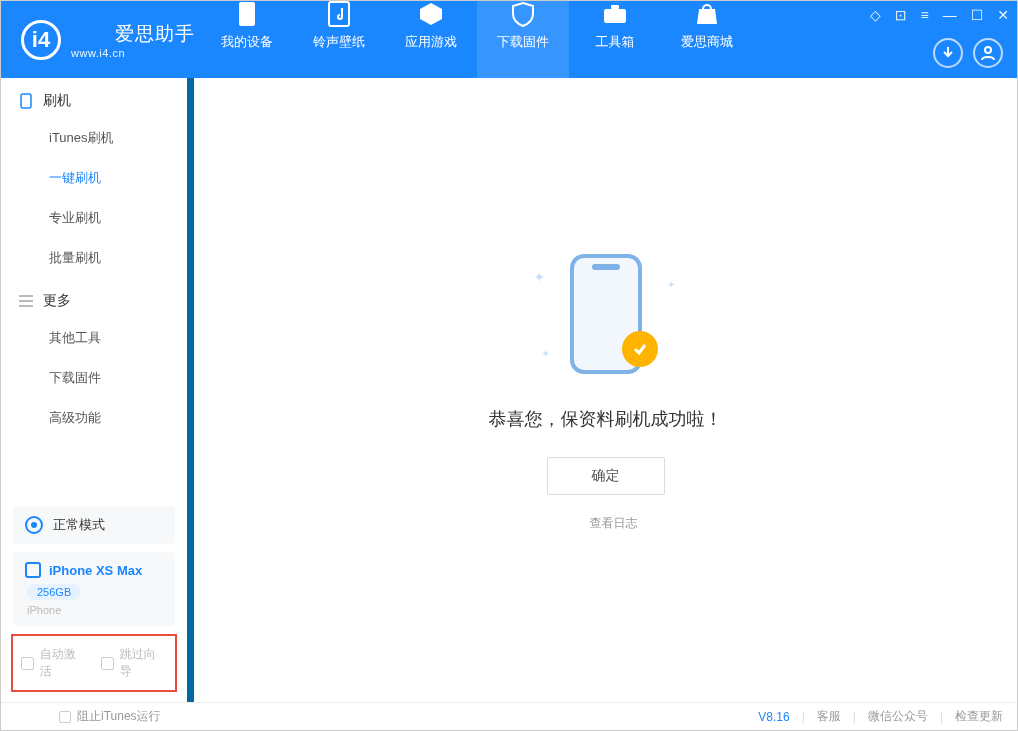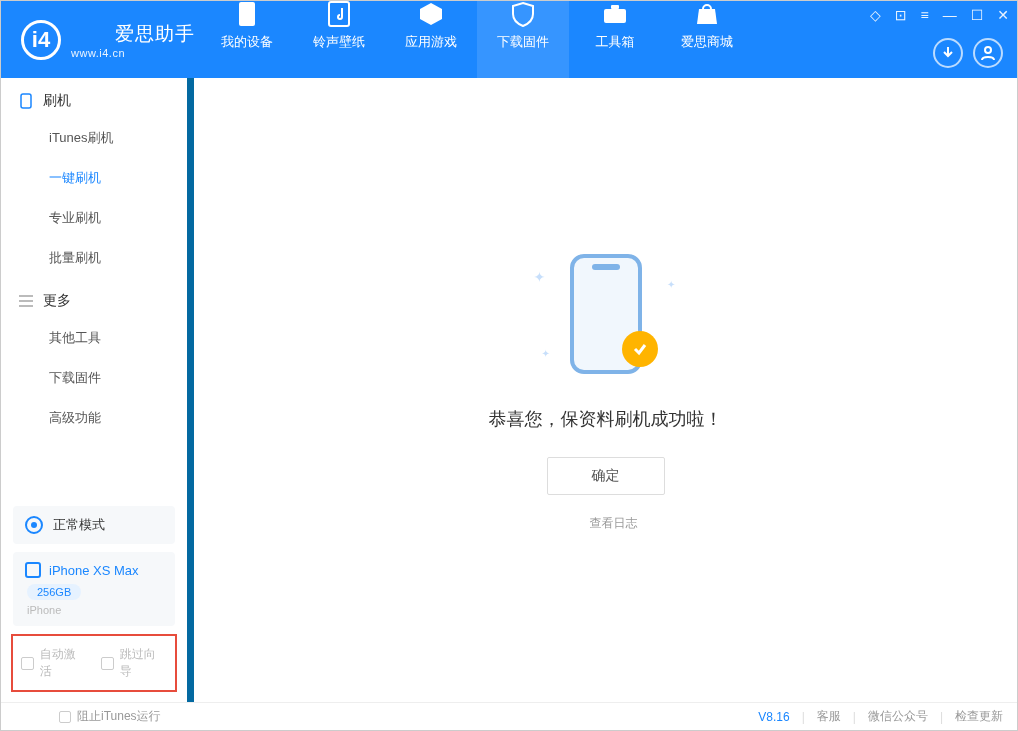--- a/index.html
+++ b/index.html
@@ -36,21 +36,21 @@
 
 .sidebar-bottom { margin-top: auto; }
 .mode-card { margin: 8px 12px; background: #f6f8fa; border-radius: 4px; padding: 10px 12px; display: flex; align-items: center; gap: 10px; }
 .mode-card .dot-icon { width: 18px; height: 18px; border-radius: 50%; border: 2px solid #1b87ff; display: flex; align-items: center; justify-content: center; }
 .mode-card .dot-icon::after { content: ""; width: 6px; height: 6px; background: #1b87ff; border-radius: 50%; }
 .mode-card .label { color: #333; font-size: 13px; }
 
 .device-card { margin: 0 12px 8px 12px; background: #f6f8fa; border-radius: 4px; padding: 10px 12px; }
 .device-card .row1 { display: flex; align-items: center; gap: 8px; }
 .device-card .phone-ico { width: 16px; height: 16px; border: 2px solid #1b87ff; border-radius: 3px; position: relative; }
-.device-card .name { color: #1b87ff; font-weight: normal; font-size: 13px; }
+.device-card .name { color: #1b87ff; font-weight: bold; font-size: 13px; }
 .device-card .badge { display: inline-block; margin-top: 6px; margin-left: 2px; padding: 2px 10px; background: #e6f2ff; color: #1b87ff; border-radius: 10px; font-size: 11px; }
 .device-card .sub { color: #bbb; font-size: 11px; margin-top: 4px; margin-left: 2px; }
 
 .checkbox-row { margin: 0 10px 10px 10px; padding: 10px 8px; border: 2px solid #e74c3c; display: flex; gap: 14px; align-items: center; }
 .checkbox-item { display: flex; align-items: center; gap: 6px; color: #bbb; font-size: 12px; }
 .checkbox-item .box { width: 13px; height: 13px; border: 1px solid #ccc; border-radius: 2px; }
 
 
 .main { flex: 1; display: flex; flex-direction: column; align-items: center; justify-content: center; position: relative; }
 .phone-illustration { position: relative; width: 200px; height: 130px; display: flex; align-items: center; justify-content: center; }

